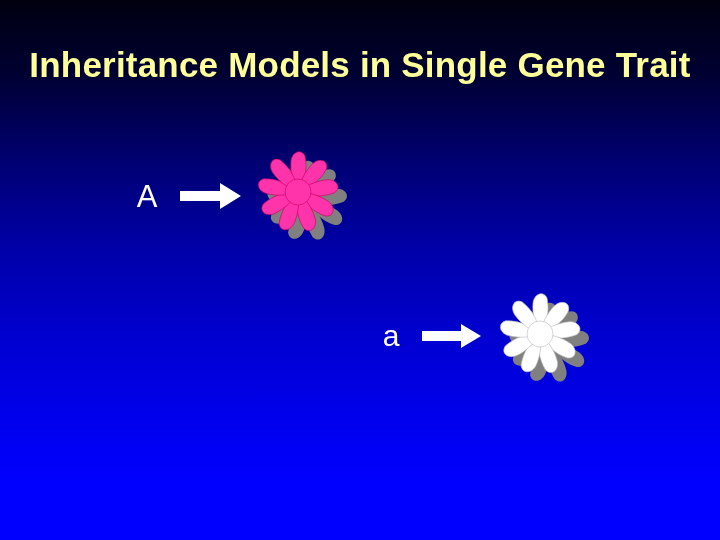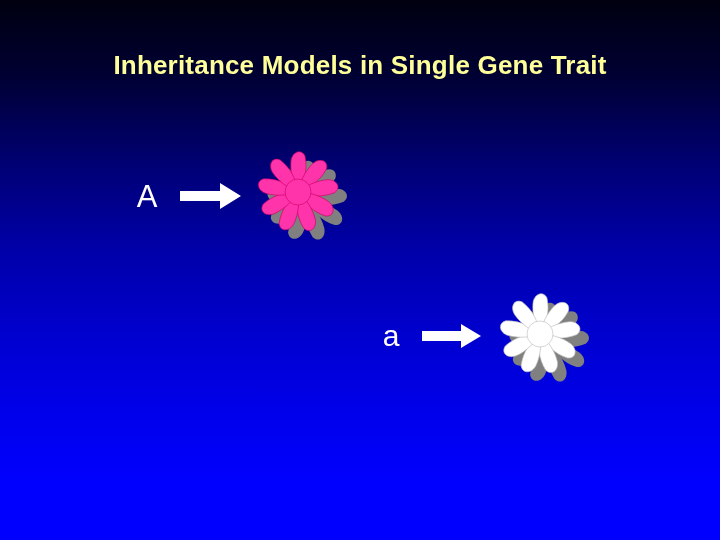--- a/index.html
+++ b/index.html
@@ -28,21 +28,21 @@
 
   
   #slide-title {
     position: absolute;
     left: 0;
     top: 46px;
     width: 720px;
     text-align: center;
     color: #ffff99;
     font-family: "Liberation Sans", sans-serif;
-    font-size: 26px;
+    font-size: 35px;
     font-weight: bold;
     letter-spacing: 0.2px;
     white-space: nowrap;
     line-height: 38px;
   }
 
   
   .allele-row {
     position: absolute;
     display: flex;

